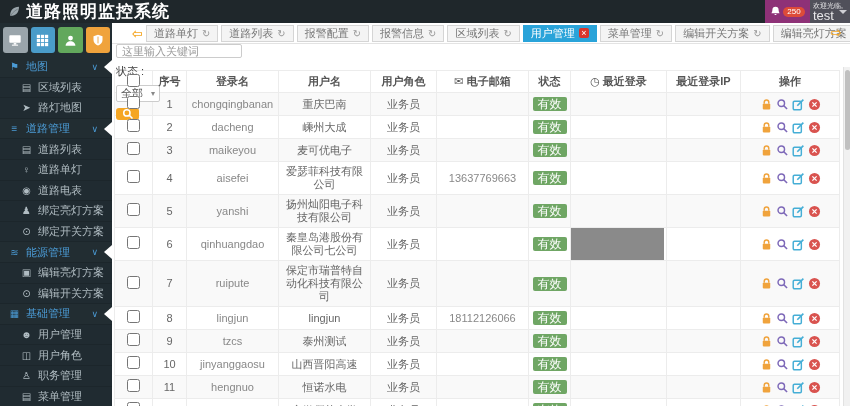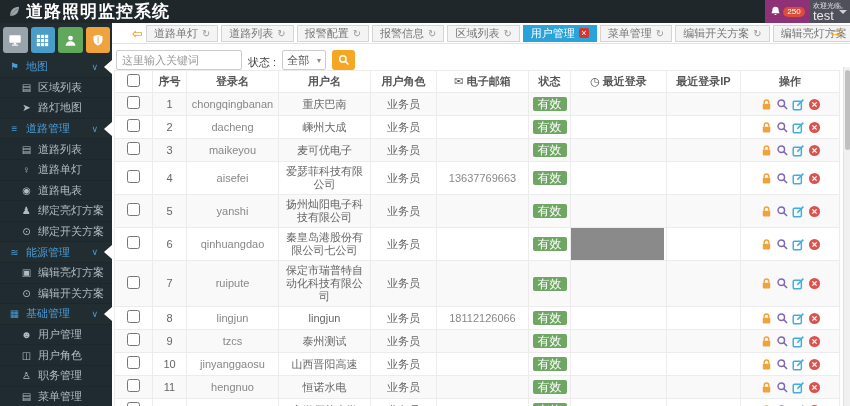--- a/index.html
+++ b/index.html
@@ -36,25 +36,25 @@
   .content { position:absolute; left:112px; top:23px; width:738px; height:383px; background:#fff; }
 
   .tabbar { position:relative; height:21px; display:flex; align-items:center; gap:3px; padding-left:20px; border-bottom:1px solid #e3e3e3; }
   .tab-arrow { color:#f5a623; font-size:13px; font-weight:bold; cursor:pointer; line-height:1; }
   .tab-arrow.right { position:absolute; right:8px; top:3px; }
   .tab { display:flex; align-items:center; gap:4px; padding:2px 7px; background:#f4f4f4; border:1px solid #d5d5d5; color:#777; font-size:11px; white-space:nowrap; cursor:pointer; height:17px; }
   .tab .t-refresh { color:#999; font-size:10px; cursor:pointer; }
   .tab.active { background:#29a3d9; border-color:#29a3d9; color:#fff; }
   .tab .t-close { width:10px; height:10px; background:#d9342b; border-radius:2px; color:#fff; font-size:9px; line-height:10px; text-align:center; cursor:pointer; }
 
-  .searchbar { height:26px; display:flex; align-items:flex-end; gap:6px; padding-left:4px; }
+  .searchbar { height:26px; display:flex; align-items:flex-start; gap:6px; padding-left:4px;flex-direction:column; }
   .kw-input { width:126px; height:20px; border:1px solid #ccc; border-radius:2px; padding:0 5px; font-size:11px; color:#555; font-family:inherit; }
   .kw-input::placeholder { color:#999; }
   .status-label { color:#444; font-size:11px; }
-  .fake-select { width:44px; height:20px; border:1px solid #ccc; border-radius:2px; background:#fff; display:flex; align-items:center; justify-content:space-between; padding:0 4px; cursor:pointer; color:#555;margin-top:37px; }
+  .fake-select { width:44px; height:20px; border:1px solid #ccc; border-radius:2px; background:#fff; display:flex; align-items:center; justify-content:space-between; padding:0 4px; cursor:pointer; color:#555; }
   .fake-select .sel-caret { font-size:8px; color:#888; }
   .search-btn { width:23px; height:20px; background:#f5a623; border:none; border-radius:3px; display:flex; align-items:center; justify-content:center; cursor:pointer; }
 
   
   .tablewrap { margin-left:2px; width:725px; }
   table { border-collapse:collapse; table-layout:fixed; width:725px; }
   th, td { border:1px solid #ececec; text-align:center; font-size:11px; overflow:hidden; }
   thead th { height:22px; color:#555; font-weight:bold; background:#fff; }
   tbody td { padding:3px 3px; line-height:13px; color:#666; }
   tbody tr:nth-child(odd) td { background:#f9f9f9; }

